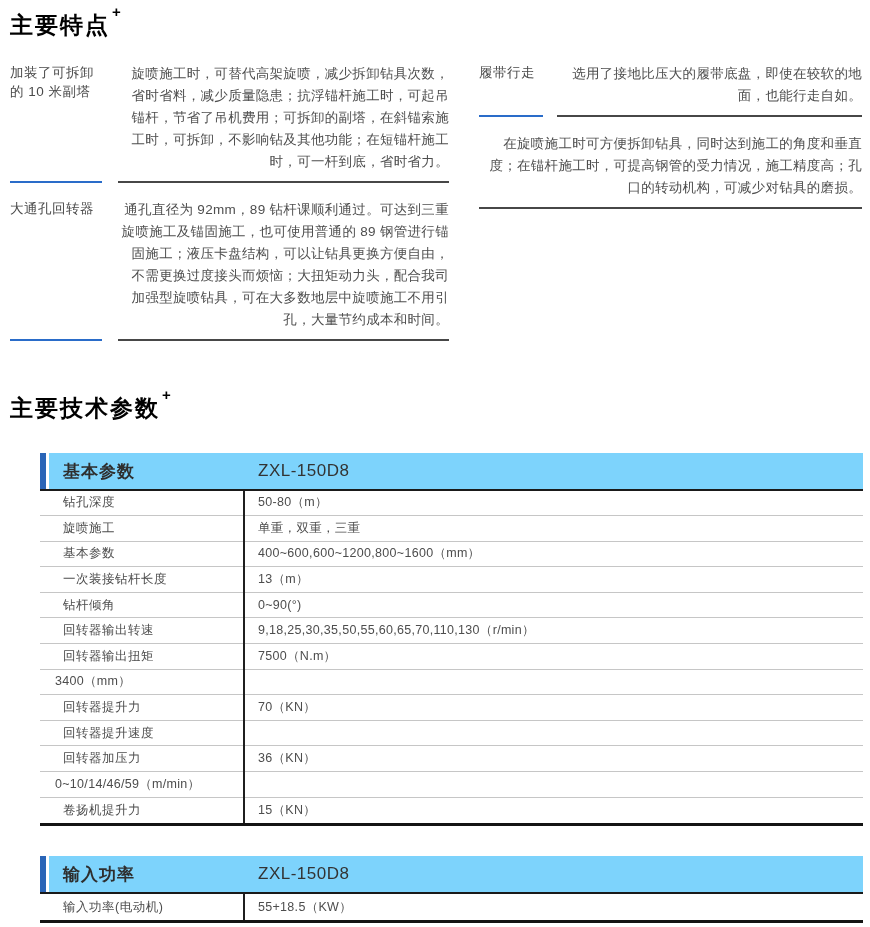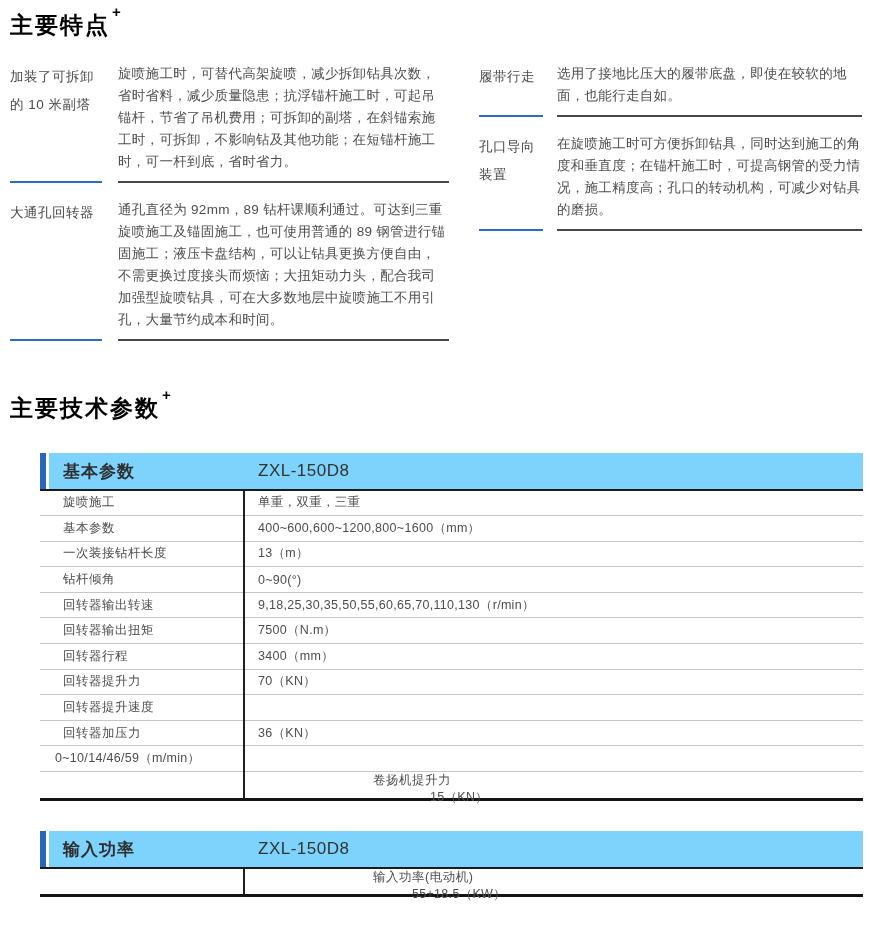--- a/index.html
+++ b/index.html
@@ -10,42 +10,42 @@
   
   .sec-heading { color:#000000; font-size:23px; font-weight:600; letter-spacing:2px; line-height:1.2; }
   .sec-heading sup { font-size:15px; font-weight:700; position:relative; top:-7px; left:2px; letter-spacing:0; }
 
   
   .features { display:flex; margin-top:24px; }
   .fcol { display:flex; flex-direction:column; }
   .fcol-left  { width:440px; margin-right:30px; }
   .fcol-right { width:384px; }
   .feature { display:flex; align-items:stretch; margin-bottom:16px; }
-  .flabel { color:#4a4a4a; font-size:13.5px; line-height:28px; letter-spacing:0.5px;
+  .flabel { color:#4a4a4a; font-size:13.5px; line-height:19px; letter-spacing:0.5px;
             border-bottom:2px solid #2a6cc9; padding-bottom:8px; }
   .fdesc  { flex:1; color:#4e4e4e; font-size:13.5px; line-height:22px; letter-spacing:0.3px;
-            border-bottom:2px solid #474747; padding-bottom:8px; }
+            border-bottom:2px solid #474747; padding-bottom:8px;text-align:right; }
   .fcol-left  .flabel { width:92px; margin-right:16px; }
   .fcol-right .flabel { width:64px; margin-right:14px; }
 
   
   .specs-heading-wrap { margin-top:36px; }
   .spec-table { width:823px; margin-left:30px; margin-top:30px; }
   .thead { position:relative; height:38px; background:#7dd3fc;
            border-bottom:2px solid #1a1a1a; }
   .thead .bar { position:absolute; left:0; top:0; bottom:0; width:9px;
                 background:#2a65b7; border-right:3px solid #ffffff; }
   .thead .tname { position:absolute; left:23px; top:50%; transform:translateY(-50%);
                   font-size:17px; color:#2e2e2e; font-weight:600; letter-spacing:1px; }
   .thead .tmodel { position:absolute; left:218px; top:50%; transform:translateY(-50%);
                   font-size:17px; color:#333333; letter-spacing:0.5px; }
   .tbody { position:relative; border-bottom:3px solid #141414; }
   .tbody .vline { position:absolute; left:203px; top:0; bottom:0; width:2px; background:#1f1f1f; }
   .trow { display:flex; align-items:center; height:25.6px; border-bottom:1px solid #c6c6c6; }
-  .trow:last-child { border-bottom:none;flex-direction:column; }
+  .trow:last-child { border-bottom:none; }
   .tl { width:203px; padding-left:23px; font-size:12.5px; color:#4d4d4d; letter-spacing:0.5px; }
   .tv { flex:1; padding-left:15px; font-size:12.5px; color:#4d4d4d; letter-spacing:0.3px; }
 </style>
 </head>
 <body>
 
 <div class="page">
 
   <h2 class="sec-heading"><span>主要特点</span><sup>+</sup></h2>
 
@@ -63,39 +63,42 @@
         </div>
       </div>
     <div class="fcol fcol-right">
 
         <div class="feature">
           <div class="flabel">履带行走</div>
           <div class="fdesc">选用了接地比压大的履带底盘，即使在较软的地面，也能行走自如。</div>
         </div>
 
         <div class="feature">
-          <div class="flabel">孔口导向装置</div>
           <div class="fdesc">在旋喷施工时可方便拆卸钻具，同时达到施工的角度和垂直度；在锚杆施工时，可提高钢管的受力情况，施工精度高；孔口的转动机构，可减少对钻具的磨损。</div>
         </div>
       </div>
   </div>
 
   <div class="specs-heading-wrap">
     <h2 class="sec-heading"><span>主要技术参数</span><sup>+</sup></h2>
   </div>
 
   <div class="spec-table">
     <div class="thead">
       <span class="bar"></span>
       <span class="tname">基本参数</span>
       <span class="tmodel">ZXL-150D8</span>
     </div>
     <div class="tbody">
       <span class="vline"></span>
 
+        <div class="trow">
+          <div class="tl">钻孔深度</div>
+          <div class="tv">50-80（m）</div>
+        </div>
 
 
         <div class="trow">
           <div class="tl">旋喷施工</div>
           <div class="tv">单重，双重，三重</div>
         </div>
 
         <div class="trow">
           <div class="tl">基本参数</div>
           <div class="tv">400~600,600~1200,800~1600（mm）</div>
@@ -115,21 +118,20 @@
           <div class="tl">回转器输出转速</div>
           <div class="tv">9,18,25,30,35,50,55,60,65,70,110,130（r/min）</div>
         </div>
 
         <div class="trow">
           <div class="tl">回转器输出扭矩</div>
           <div class="tv">7500（N.m）</div>
         </div>
 
         <div class="trow">
-          <div class="tl">回转器行程</div>
           <div class="tv">3400（mm）</div>
         </div>
 
         <div class="trow">
           <div class="tl">回转器提升力</div>
           <div class="tv">70（KN）</div>
         </div>
 
         <div class="trow">
           <div class="tl">回转器提升速度</div>

